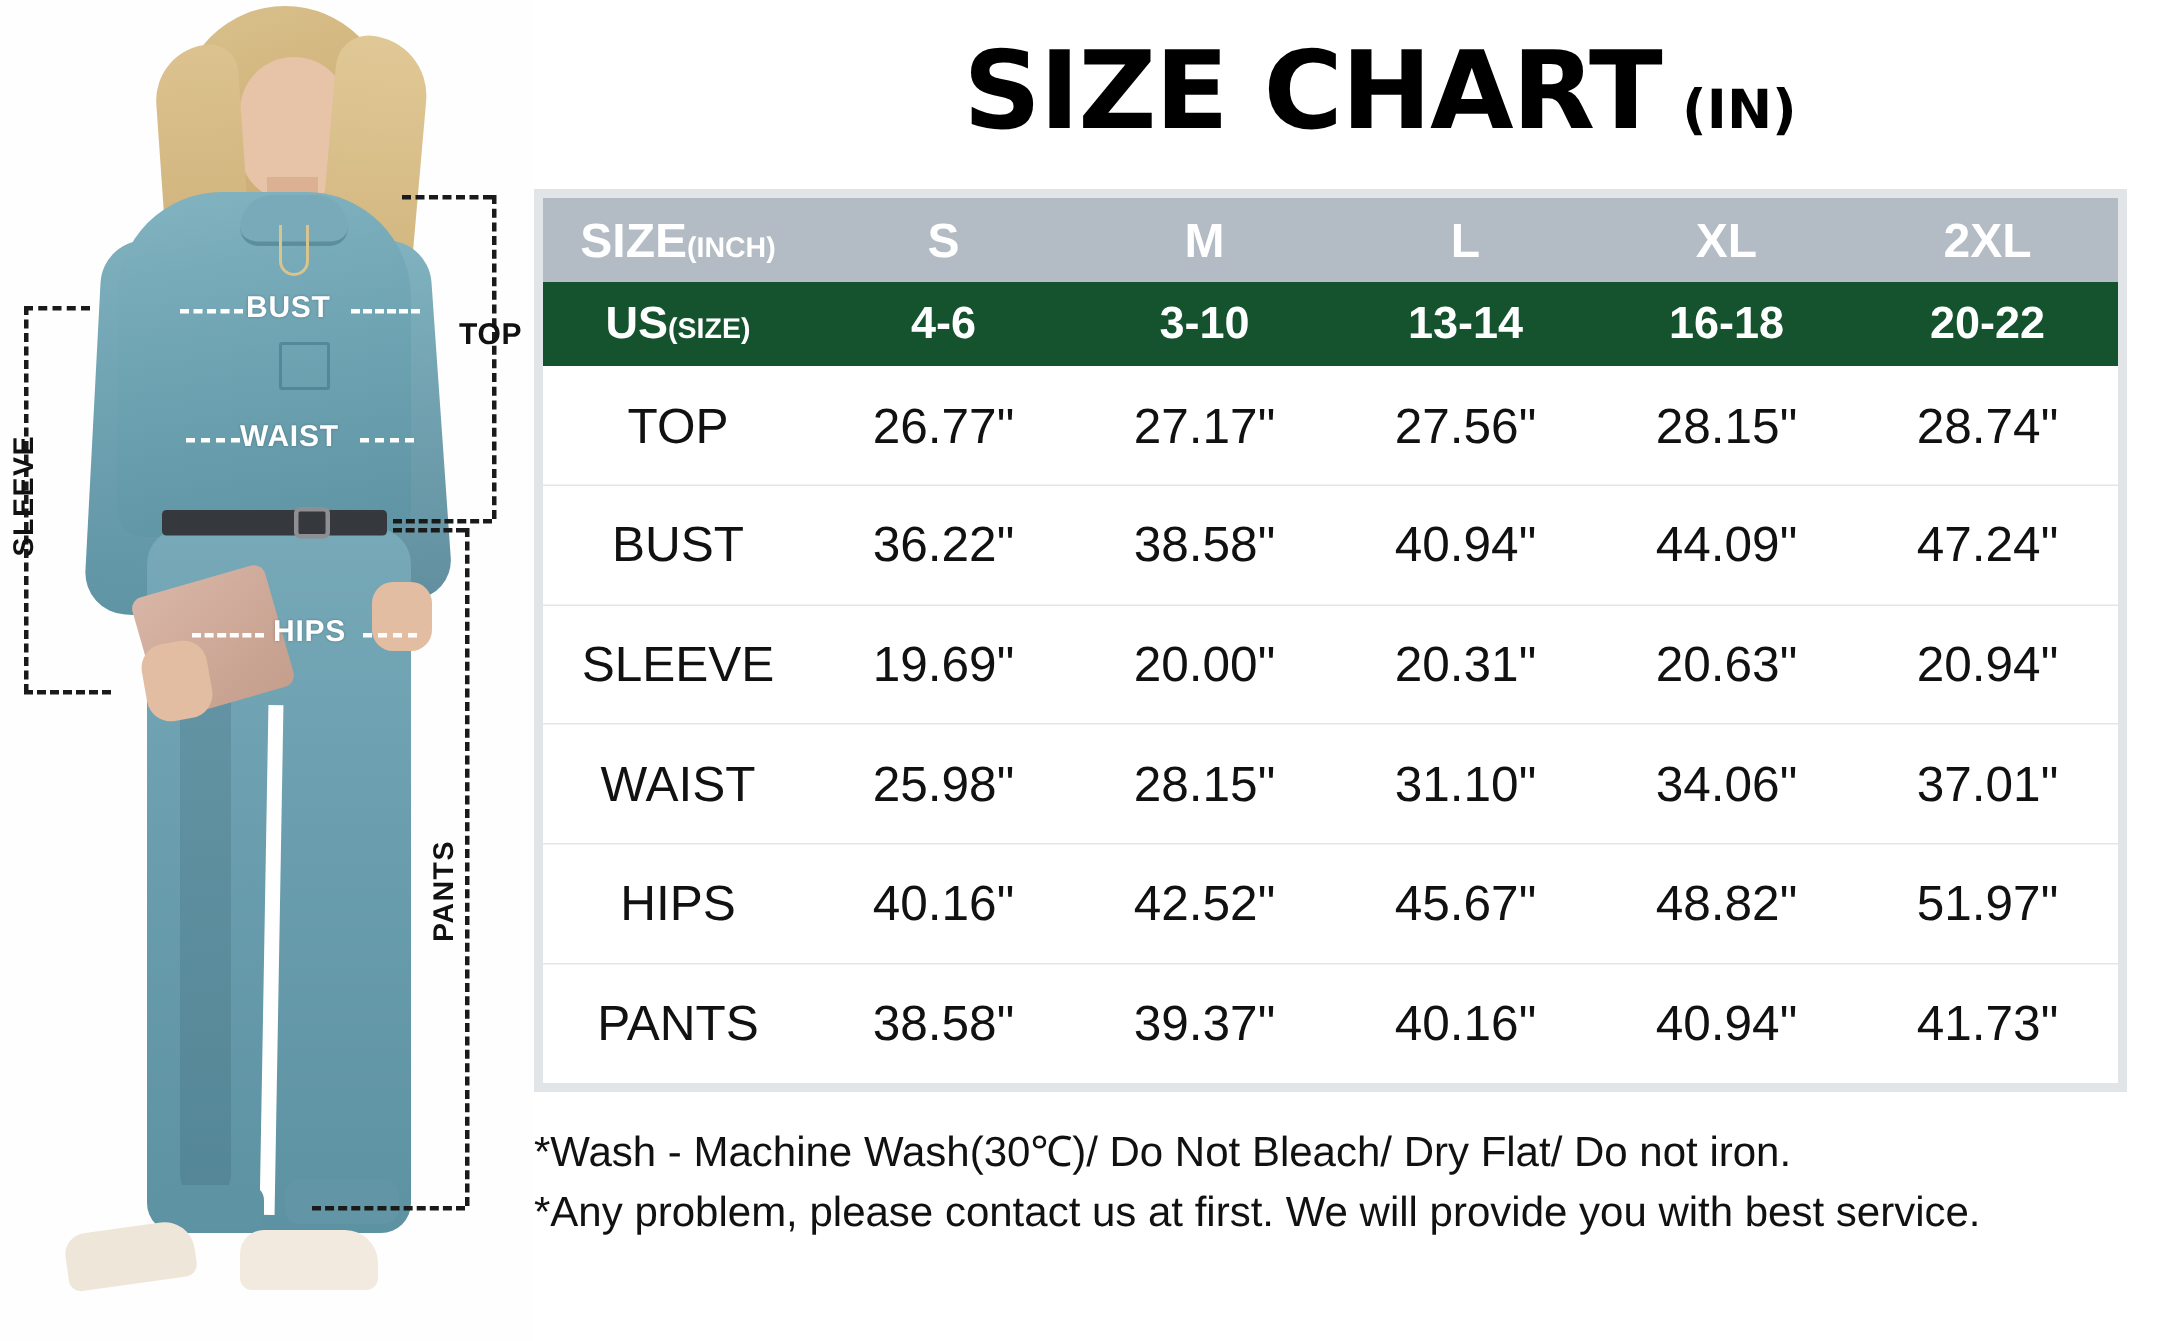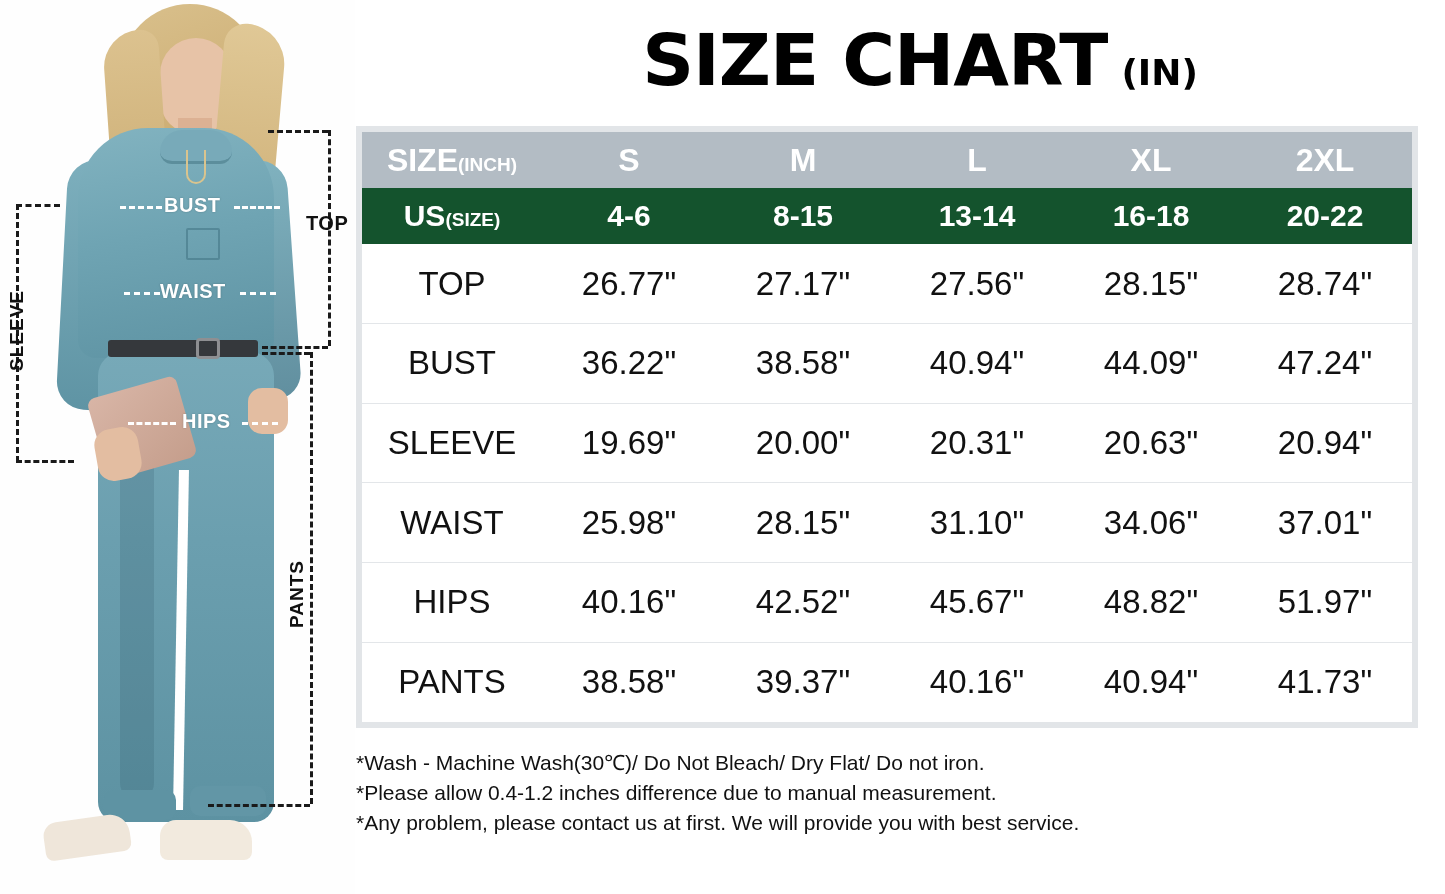--- a/index.html
+++ b/index.html
@@ -319,21 +319,21 @@
     font-weight: 400;
   }
   col.c0 { width: 180px; }
 
   
   .notes {
     position: absolute;
     left: 356px; top: 748px;
     width: 1085px;
     font-family: "Liberation Sans", sans-serif;
-    font-size: 21px;
+    font-size: 28px;
     color: #111;
     line-height: 1.42;
   }
   .notes div { white-space: nowrap; }
 </style>
 </head>
 <body>
 
 <div class="page">
 
@@ -416,21 +416,21 @@
           <th>M</th>
           <th>L</th>
           <th>XL</th>
           <th>2XL</th>
         </tr>
         <tr class="hdr2">
           <th>
             <span>US</span><span class="hdr-small">(SIZE)</span>
           </th>
           <th>4-6</th>
-          <th>8-15</th>
+          <th>3-10</th>
           <th>13-14</th>
           <th>16-18</th>
           <th>20-22</th>
         </tr>
       </thead>
       <tbody>
         <tr>
           <td class="rowhead">TOP</td>
           <td>26.77"</td>
           <td>27.17"</td>
@@ -477,17 +477,16 @@
           <td>40.16"</td>
           <td>40.94"</td>
           <td>41.73"</td>
         </tr>
       </tbody>
     </table>
   </div>
 
   <div class="notes">
     <div>*Wash - Machine Wash(30℃)/ Do Not Bleach/ Dry Flat/ Do not iron.</div>
-    <div>*Please allow 0.4-1.2 inches difference due to manual measurement.</div>
     <div>*Any problem, please contact us at first. We will provide you with best service.</div>
   </div>
 
 </div>
 
 </body></html>

